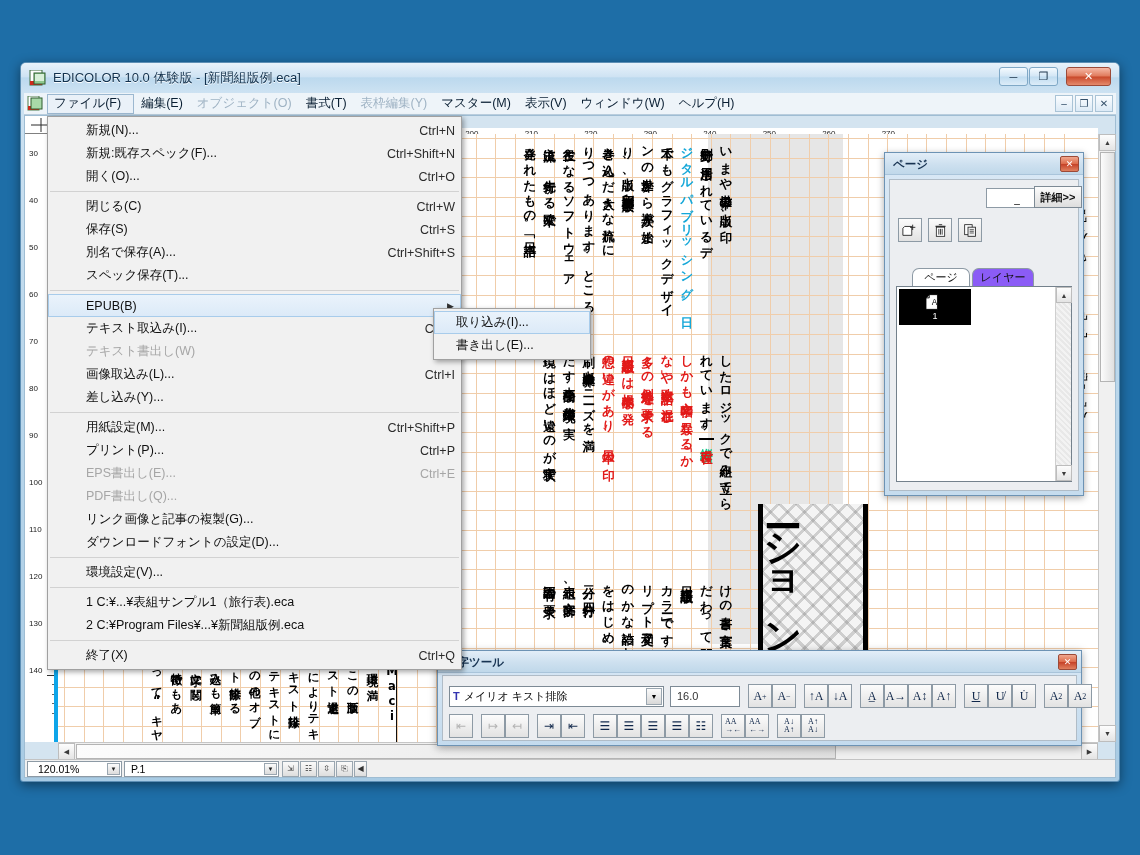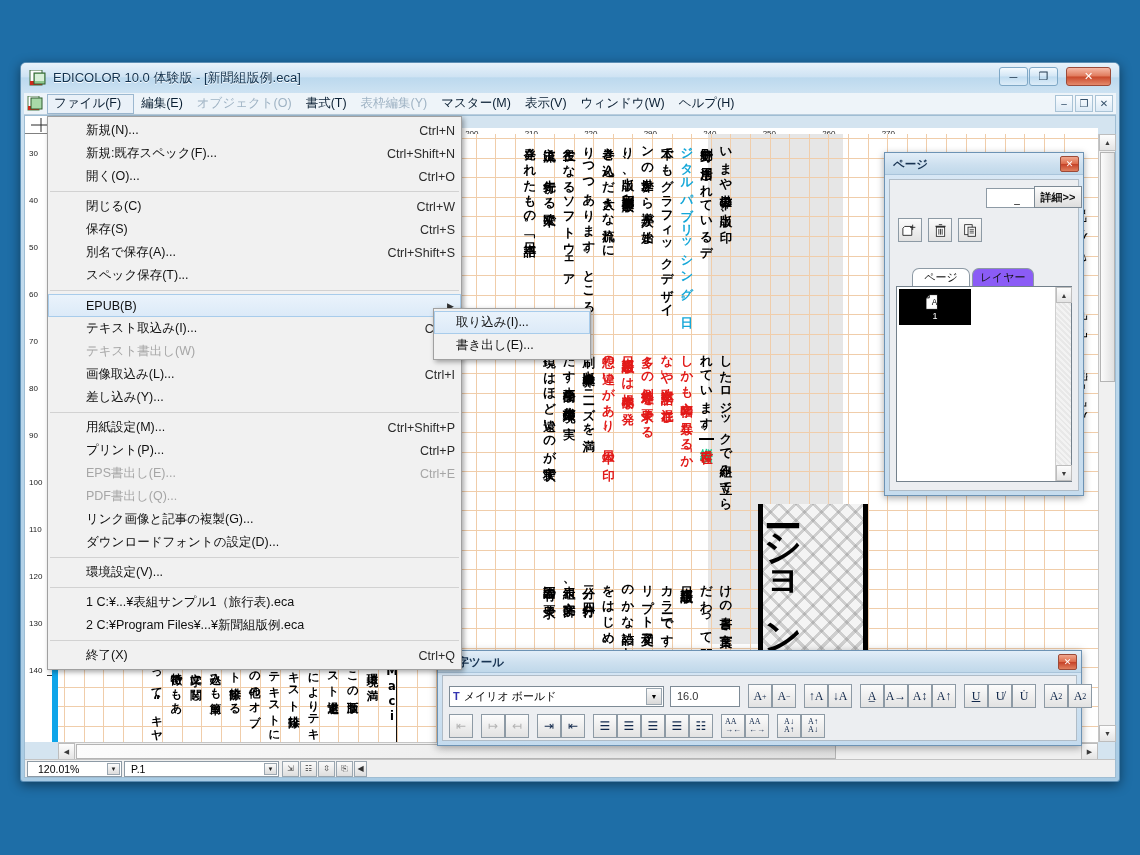--- a/index.html
+++ b/index.html
@@ -84,21 +84,21 @@
     position:absolute; left:0; top:0; width:33px; height:18px;
     background:#fff; border-right:1px solid #808080; border-bottom:1px solid #808080;
     overflow:hidden;
   }
   #ruler-h{
     position:absolute; left:33px; top:0; right:17px; height:18px;
     background:#fff; border-bottom:1px solid #808080; overflow:hidden;margin-top:12px;
   }
   #ruler-v{
     position:absolute; left:0; top:18px; width:33px; bottom:35px;
-    background:#fff; border-right:6px solid #0ea5e9; overflow:hidden;
+    background:#fff; border-right:4px solid #0ea5e9; overflow:hidden;
   }
   .rh-tick{ position:absolute; top:9px; width:1px; height:9px; background:#333; }
   .rh-tick.minor{ top:14px; height:4px; background:#666;}
   .rh-lab{ position:absolute; top:1px; font-size:8px; color:#222; transform:translateX(-100%); }
   .rv-tick{ position:absolute; left:22px; width:10px; height:1px; background:#333; }
   .rv-tick.minor{ left:27px; width:5px; background:#666;}
   .rv-lab{ position:absolute; left:4px; font-size:8px; color:#222; }
 
   #canvas-wrap{
     position:absolute; left:33px; top:18px; right:17px; bottom:35px;
@@ -881,21 +881,21 @@
 <div id="text-tool">
   <div class="pal-title" style="background:linear-gradient(to bottom,#e3eef8,#cde0ef 55%,#c0d8ea);">
     <span>文字ツール</span>
     <div class="pal-close">✕</div>
   </div>
   <div class="tt-body">
 
     <div class="tt-row" style="top:8px;">
       <div class="fontbox">
         <span style="color:#3434b0;font-weight:bold;font-size:11px;padding-right:4px;">T</span>
-        <span>メイリオ ボールド</span>
+        <span>メイリオ キスト排除</span>
         <span class="arw">▼</span>
       </div>
       <div style="width:6px;"></div>
       <div class="sizebox">
         <span>16.0</span>
       </div>
       <div class="tt-gap"></div>
       <div class="tt-btn">A<span class="sup">+</span></div>
       <div class="tt-btn">A<span class="sup">−</span></div>
       <div class="tt-gap"></div>

